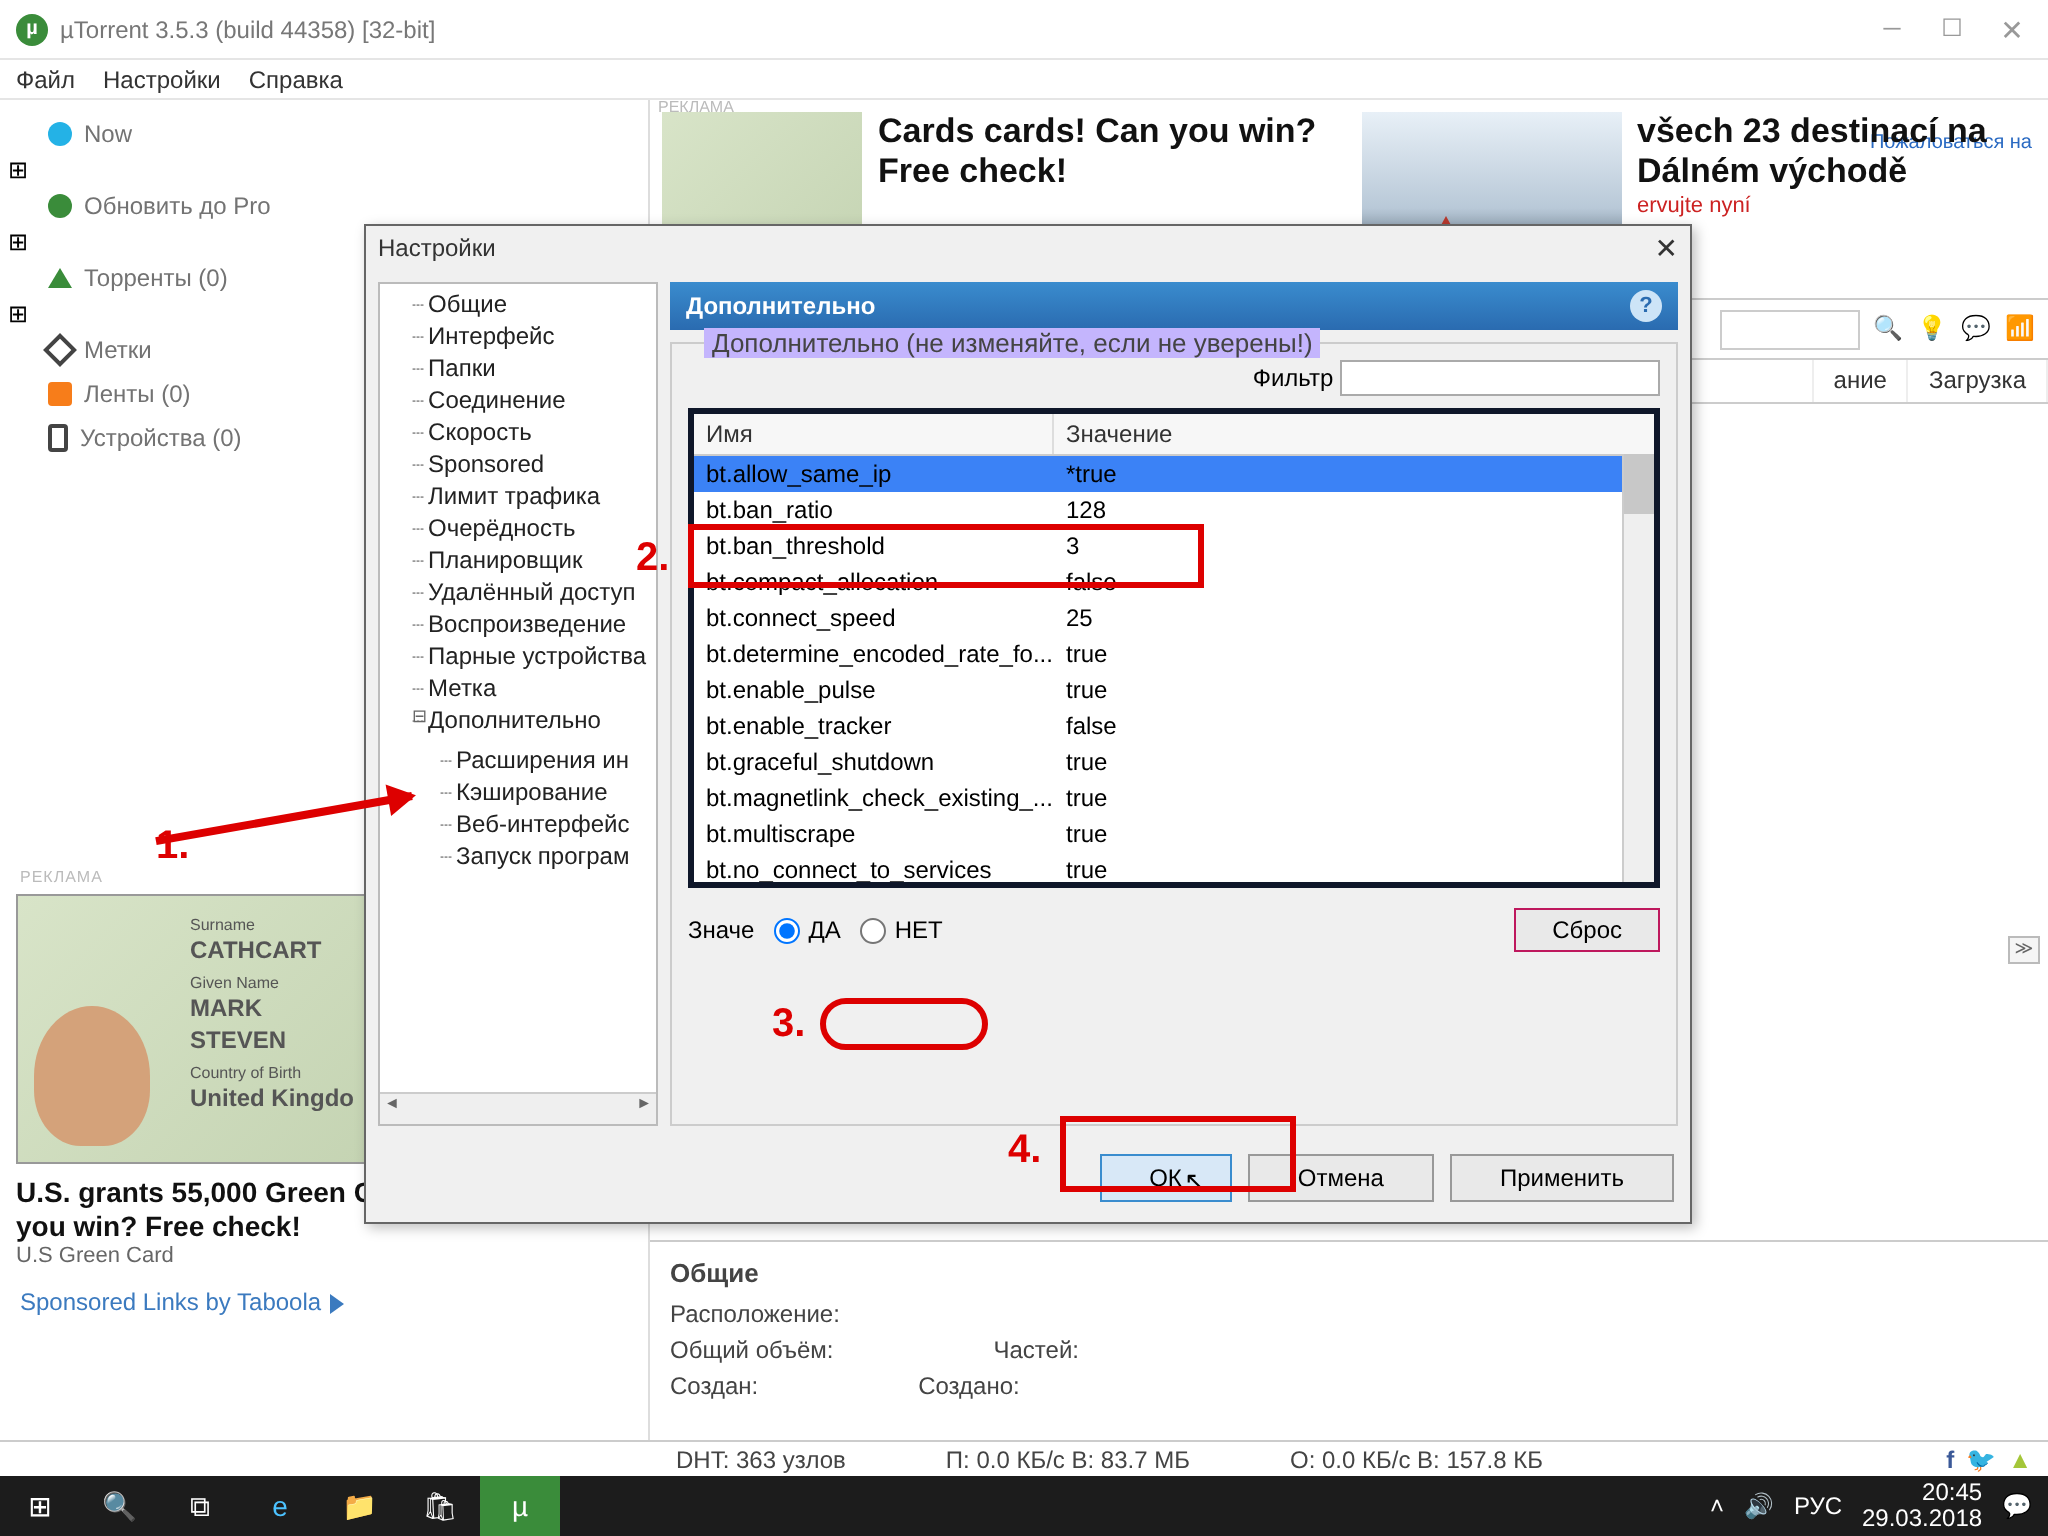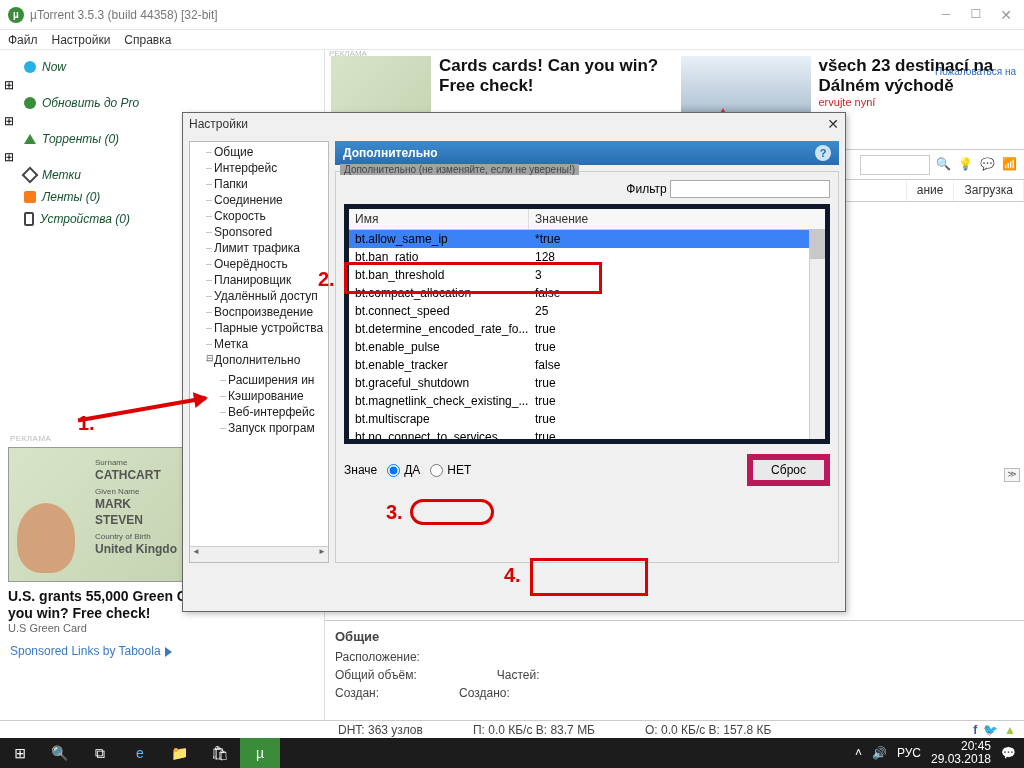--- a/index.html
+++ b/index.html
@@ -11,21 +11,21 @@
 .titlebar .caps { margin-left: auto; display: flex; gap: 18px; padding-right: 4px; }
 .titlebar .caps span { width: 12px; text-align: center; cursor: default; color: #999; }
 .titlebar .caps .cls { font-size: 14px; }
 
 
 .menubar { height: 20px; display: flex; gap: 14px; padding: 0 8px; align-items: center; color: #333; border-bottom: 1px solid #e5e5e5; }
 
 
 .workarea { position: absolute; top: 50px; left: 0; right: 0; bottom: 48px; display: flex; }
 .sidebar { width: 325px; border-right: 1px solid #ddd; padding: 6px 4px; overflow: hidden; }
-.sb-item { display: flex; align-items: center; gap: 6px; padding: 4px 6px 4px 20px; color: #14532d; font-style: italic; }
+.sb-item { display: flex; align-items: center; gap: 6px; padding: 4px 6px 4px 20px; color: #737373; }
 .sb-item .dot { width: 12px; height: 12px; border-radius: 50%; background: #24b2e6; }
 .sb-item .triup { width: 0; height: 0; border-left: 6px solid transparent; border-right: 6px solid transparent; border-bottom: 10px solid #3a8c3a; }
 .sb-item .tag { width: 12px; height: 12px; border: 2px solid #444; transform: rotate(45deg); }
 .sb-item .rss { width: 12px; height: 12px; background: #f77d1a; border-radius: 2px; }
 .sb-item .dev { width: 10px; height: 14px; border: 2px solid #444; border-radius: 2px; }
 .sb-row { position: relative; }
 
 .ad-label { font-size: 8px; color: #bbb; letter-spacing: 0.5px; padding: 4px 6px 0; }
 .sb-ad { padding: 4px; }
 .sb-ad .card { width: 175px; height: 135px; background: linear-gradient(135deg,#d8e4c8,#c5d4b3); border: 1px solid #999; position: relative; font-size: 9px; color: #444; padding: 4px; }
@@ -88,40 +88,40 @@
 .tree .dot::before { content: "┄"; color: #999; margin-right: 2px; font-size: 10px; }
 .tree .exp { position: absolute; left: 2px; font-size: 9px; color: #666; }
 .tree .scroll { position: absolute; bottom: 0; left: 0; right: 0; height: 16px; background: #efefef; border-top: 1px solid #ccc; }
 .tree .scroll::before { content: "◄"; position: absolute; left: 2px; font-size: 8px; color: #666; }
 .tree .scroll::after { content: "►"; position: absolute; right: 2px; font-size: 8px; color: #666; }
 
 .right { flex: 1; margin: 6px 6px 6px 0; display: flex; flex-direction: column; }
 .sect-hdr { background: linear-gradient(180deg,#3a8cce,#2a6bb0); color: #fff; padding: 4px 8px; font-weight: bold; font-size: 13px; display: flex; align-items: center; }
 .sect-hdr .q { margin-left: auto; width: 16px; height: 16px; background: #cde4f7; color: #2a6bb0; border-radius: 50%; text-align: center; font-size: 11px; line-height: 16px; font-weight: bold; }
 .group { border: 1px solid #ccc; margin-top: 6px; padding: 8px; flex: 1; background: #f0f0f0; position: relative; }
-.group .legend { position: absolute; top: -8px; left: 4px; background: #a3a3a3; padding: 0 4px; font-size: 10px; color: #444; }
+.group .legend { position: absolute; top: -8px; left: 16px; background: #c4b5fd; padding: 0 4px; font-size: 13px; color: #444; }
 .filter { text-align: right; margin-bottom: 6px; }
 .filter input { width: 160px; height: 18px; border: 1px solid #aaa; }
 
-.adv-table { border: 5px solid #0f172a; background: #fff; height: 240px; overflow: hidden; position: relative; }
+.adv-table { border: 3px solid #0f172a; background: #fff; height: 240px; overflow: hidden; position: relative; }
 .adv-table .hdr { display: flex; background: #f7f7f7; border-bottom: 1px solid #ccc; font-size: 11px; color: #333; }
 .adv-table .hdr span:first-child { width: 180px; padding: 3px 6px; border-right: 1px solid #ddd; }
 .adv-table .hdr span:last-child { flex: 1; padding: 3px 6px; }
 .adv-table .rows { overflow: hidden; }
 .adv-row { display: flex; font-size: 11px; padding: 1px 0; }
 .adv-row.sel { background: #3b82f6; }
 .adv-row span:first-child { width: 180px; padding: 1px 6px; }
 .adv-row span:last-child { flex: 1; padding: 1px 6px; }
 .adv-table .vscroll { position: absolute; right: 0; top: 20px; bottom: 0; width: 16px; background: #efefef; border-left: 1px solid #ccc; }
 .adv-table .vscroll .thumb { position: absolute; top: 0; width: 100%; height: 30px; background: #c8c8c8; }
 
 .value-row { display: flex; align-items: center; margin-top: 10px; gap: 10px; font-size: 12px; }
 .value-row label { display: flex; align-items: center; gap: 4px; }
 .value-row input[type=radio] { width: 13px; height: 13px; }
-.value-row .reset { margin-left: auto; padding: 3px 18px; background: #e9e9e9; border: 6px solid #be185d; }
+.value-row .reset { margin-left: auto; padding: 3px 18px; background: #e9e9e9; border: 1px solid #be185d; }
 
 .dlg-btns { display: flex; gap: 8px; justify-content: flex-end; padding: 8px; }
 .dlg-btns button { padding: 4px 24px; background: #e9e9e9; border: 1px solid #999; font-size: 12px; }
 .dlg-btns button.ok { background: #d8e8f7; border-color: #3a8cce; position: relative; }
 .cursor { position: absolute; right: 12px; bottom: 2px; font-size: 13px; color: #000; pointer-events: none; }
 
 
 .anno { position: absolute; z-index: 20; pointer-events: none; }
 .anno.num { color: #d00; font-weight: bold; font-size: 20px; font-family: Arial; }
 .anno.box { border: 3px solid #d00; }
@@ -393,20 +393,25 @@
             </label>
           <label>
               <input type="radio" style="">
               <span>НЕТ</span>
             </label>
           <button class="reset">Сброс</button>
         </div>
       </div>
     </div>
   </div>
+  <div class="dlg-btns">
+    <button class="ok"><span>ОК</span><span class="cursor">↖</span></button>
+    <button>Отмена</button>
+    <button>Применить</button>
+  </div>
 </div>
 
 <div class="arrow" style="left:76px; top:396px; width:130px; transform:rotate(-10deg)"></div>
 <span class="anno num" style="left:78px; top:412px">1.</span>
 <span class="anno num" style="left:318px; top:268px">2.</span>
 <div class="anno box" style="left:344px; top:262px; width:258px; height:32px"></div>
 <span class="anno num" style="left:386px; top:501px">3.</span>
 <div class="anno box" style="left:410px; top:499px; width:84px; height:26px; border-radius:13px"></div>
 <span class="anno num" style="left:504px; top:564px">4.</span>
 <div class="anno box" style="left:530px; top:558px; width:118px; height:38px"></div>

